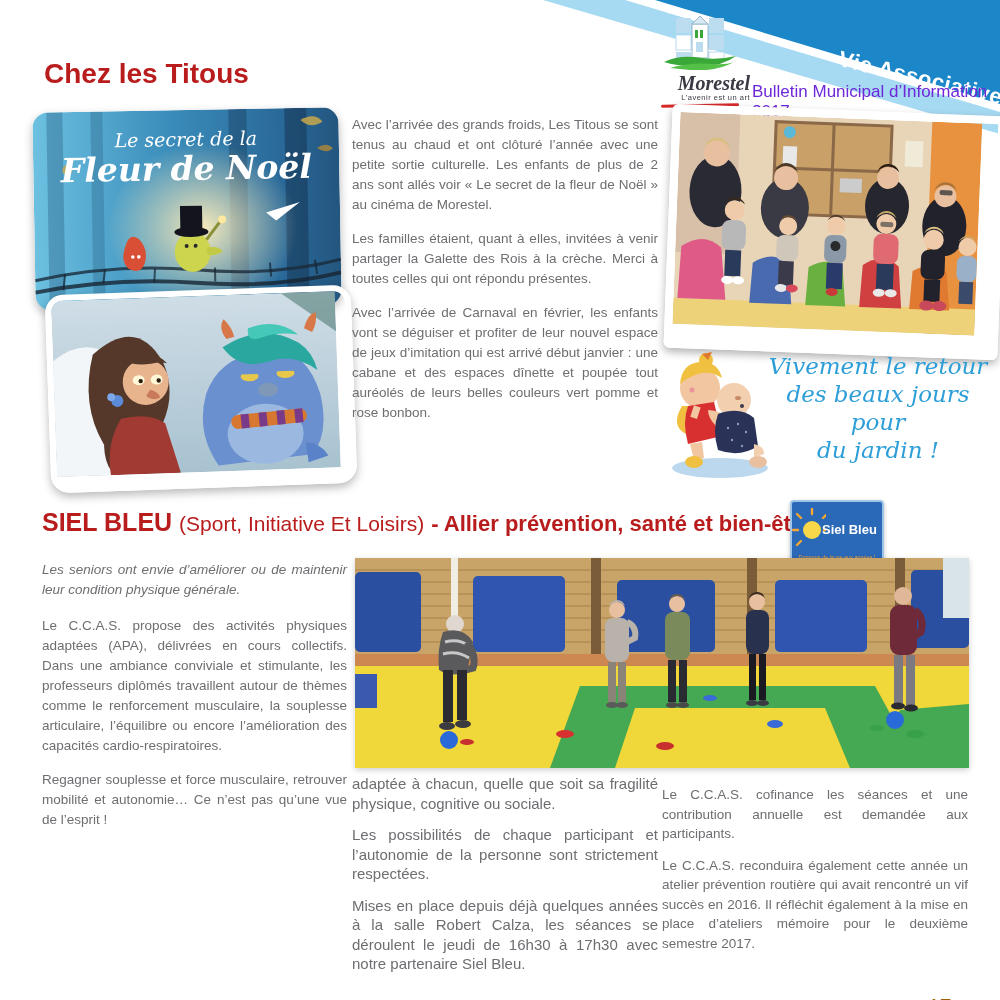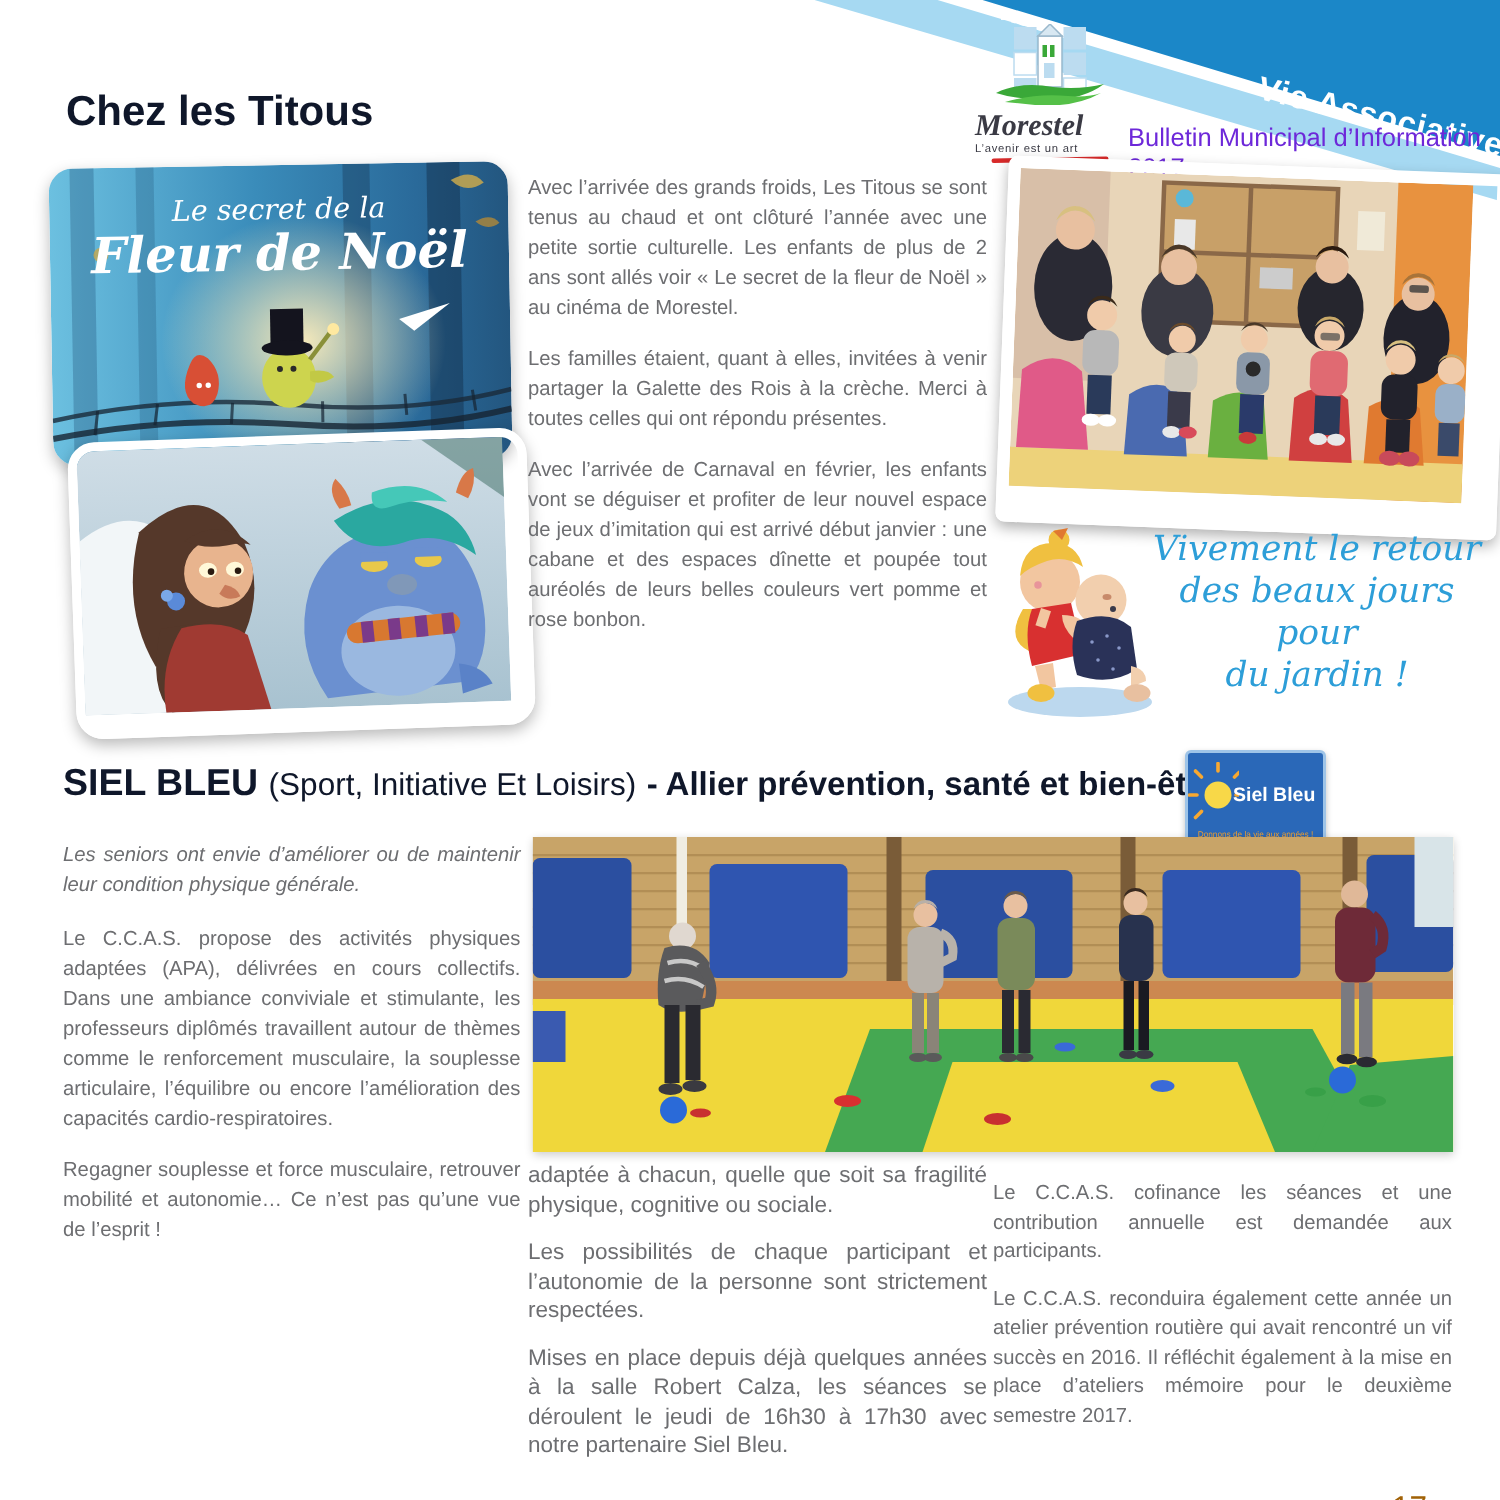--- a/index.html
+++ b/index.html
@@ -14,30 +14,30 @@
   .ribbon-dark{top:0;left:0;width:1000px;height:150px;background:#1b87c8;
     clip-path:polygon(655px 0,1000px 0,1000px 104px);}
   .ribbon-dots{left:668px;top:10px;width:340px;height:0;
     border-top:3px dotted rgba(255,255,255,.9);transform:rotate(16deg);
     transform-origin:left top;}
   .ribbon-label{left:842px;top:46px;width:220px;color:#ffffff;font-weight:bold;
     font-size:22px;transform:rotate(13.5deg);transform-origin:left top;
     letter-spacing:.5px;}
 
   
-  #logo-block{left:650px;top:16px;width:100px;height:86px;text-align:left;}
+  #logo-block{left:650px;top:16px;width:100px;height:86px;text-align:right;}
   #logo-name{font-family:"Liberation Serif",serif;font-style:italic;font-weight:bold;
     font-size:20px;color:#3a3a44;line-height:18px;}
   #logo-tagline{font-size:7.5px;color:#3a3a44;letter-spacing:.5px;margin-top:1px;}
   #logo-redline{width:78px;height:3px;background:#d82a2a;border-radius:2px;
     margin:2px auto 0;transform:rotate(-1deg);}
   #bulletin-title{left:752px;top:82px;width:240px;font-size:17px;color:#6d28d9;}
 
   
-  .h1-blue{color:#0f172a;font-weight:bold;}
+  .h1-blue{color:#b91c1c;font-weight:bold;}
   #titous-title{left:44px;top:58px;font-size:28px;}
   #siel-title{left:42px;top:508px;width:760px;font-size:25px;white-space:nowrap;}
   #siel-title .sub{font-weight:normal;font-size:21px;}
   #siel-title .rest{font-size:22px;}
 
   
   .col{color:#6d6e71;text-align:justify;}
   .col p{margin:0 0 14px 0;}
   #titous-col{left:352px;top:115px;width:306px;font-size:13.5px;line-height:20px;}
   #siel-left{left:42px;top:560px;width:305px;font-size:13.5px;line-height:20px;}

